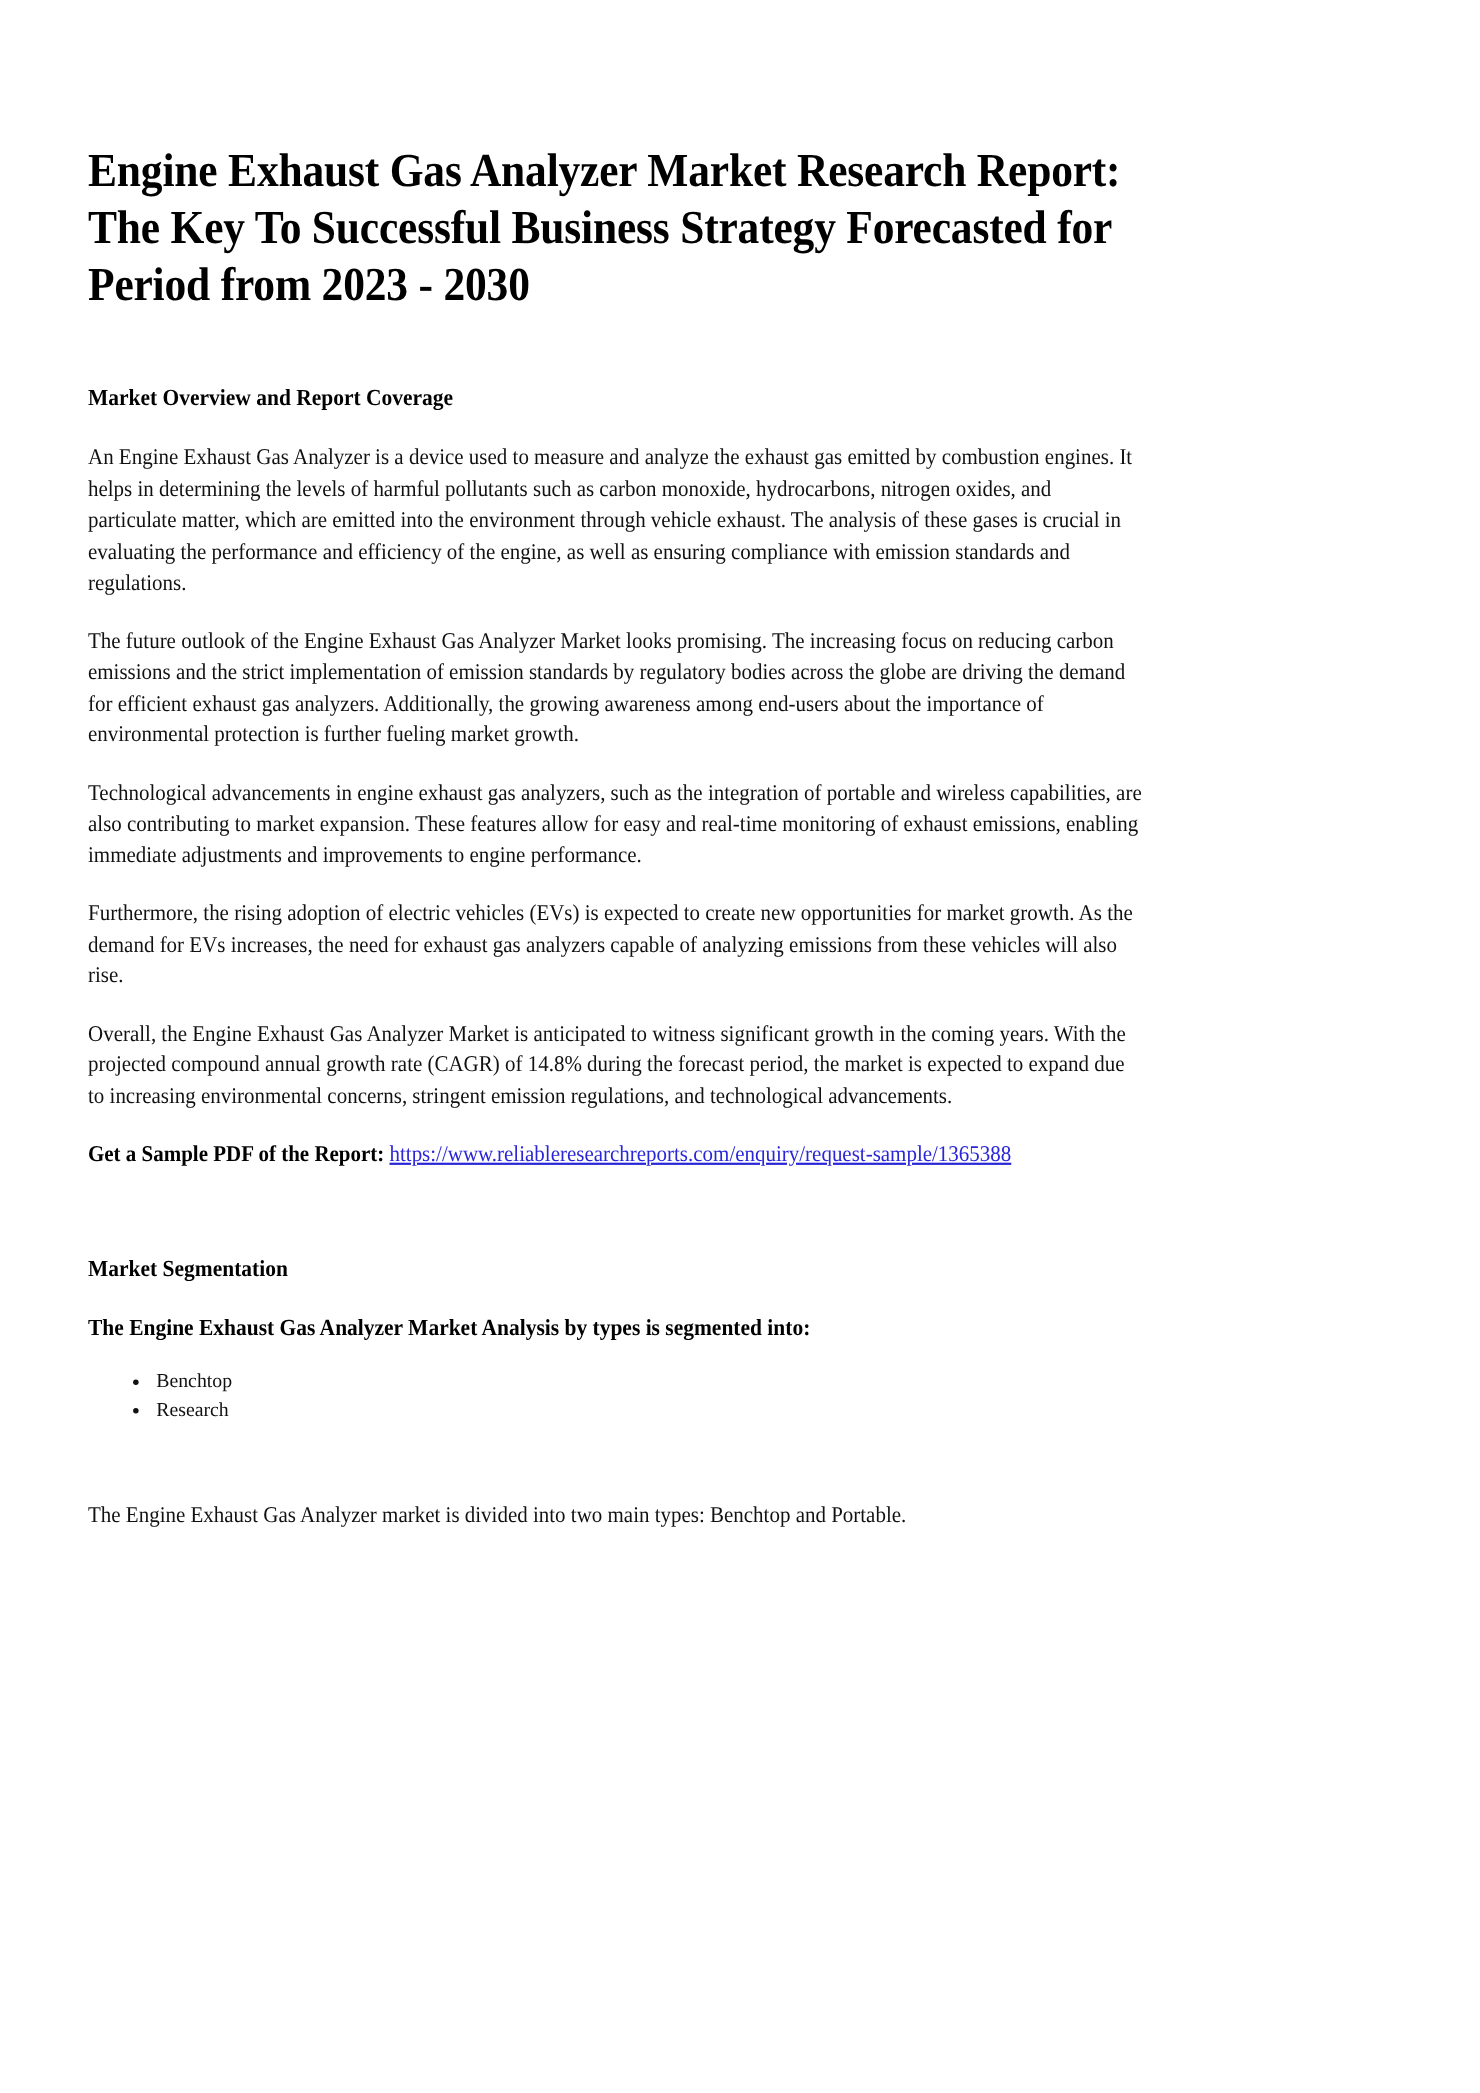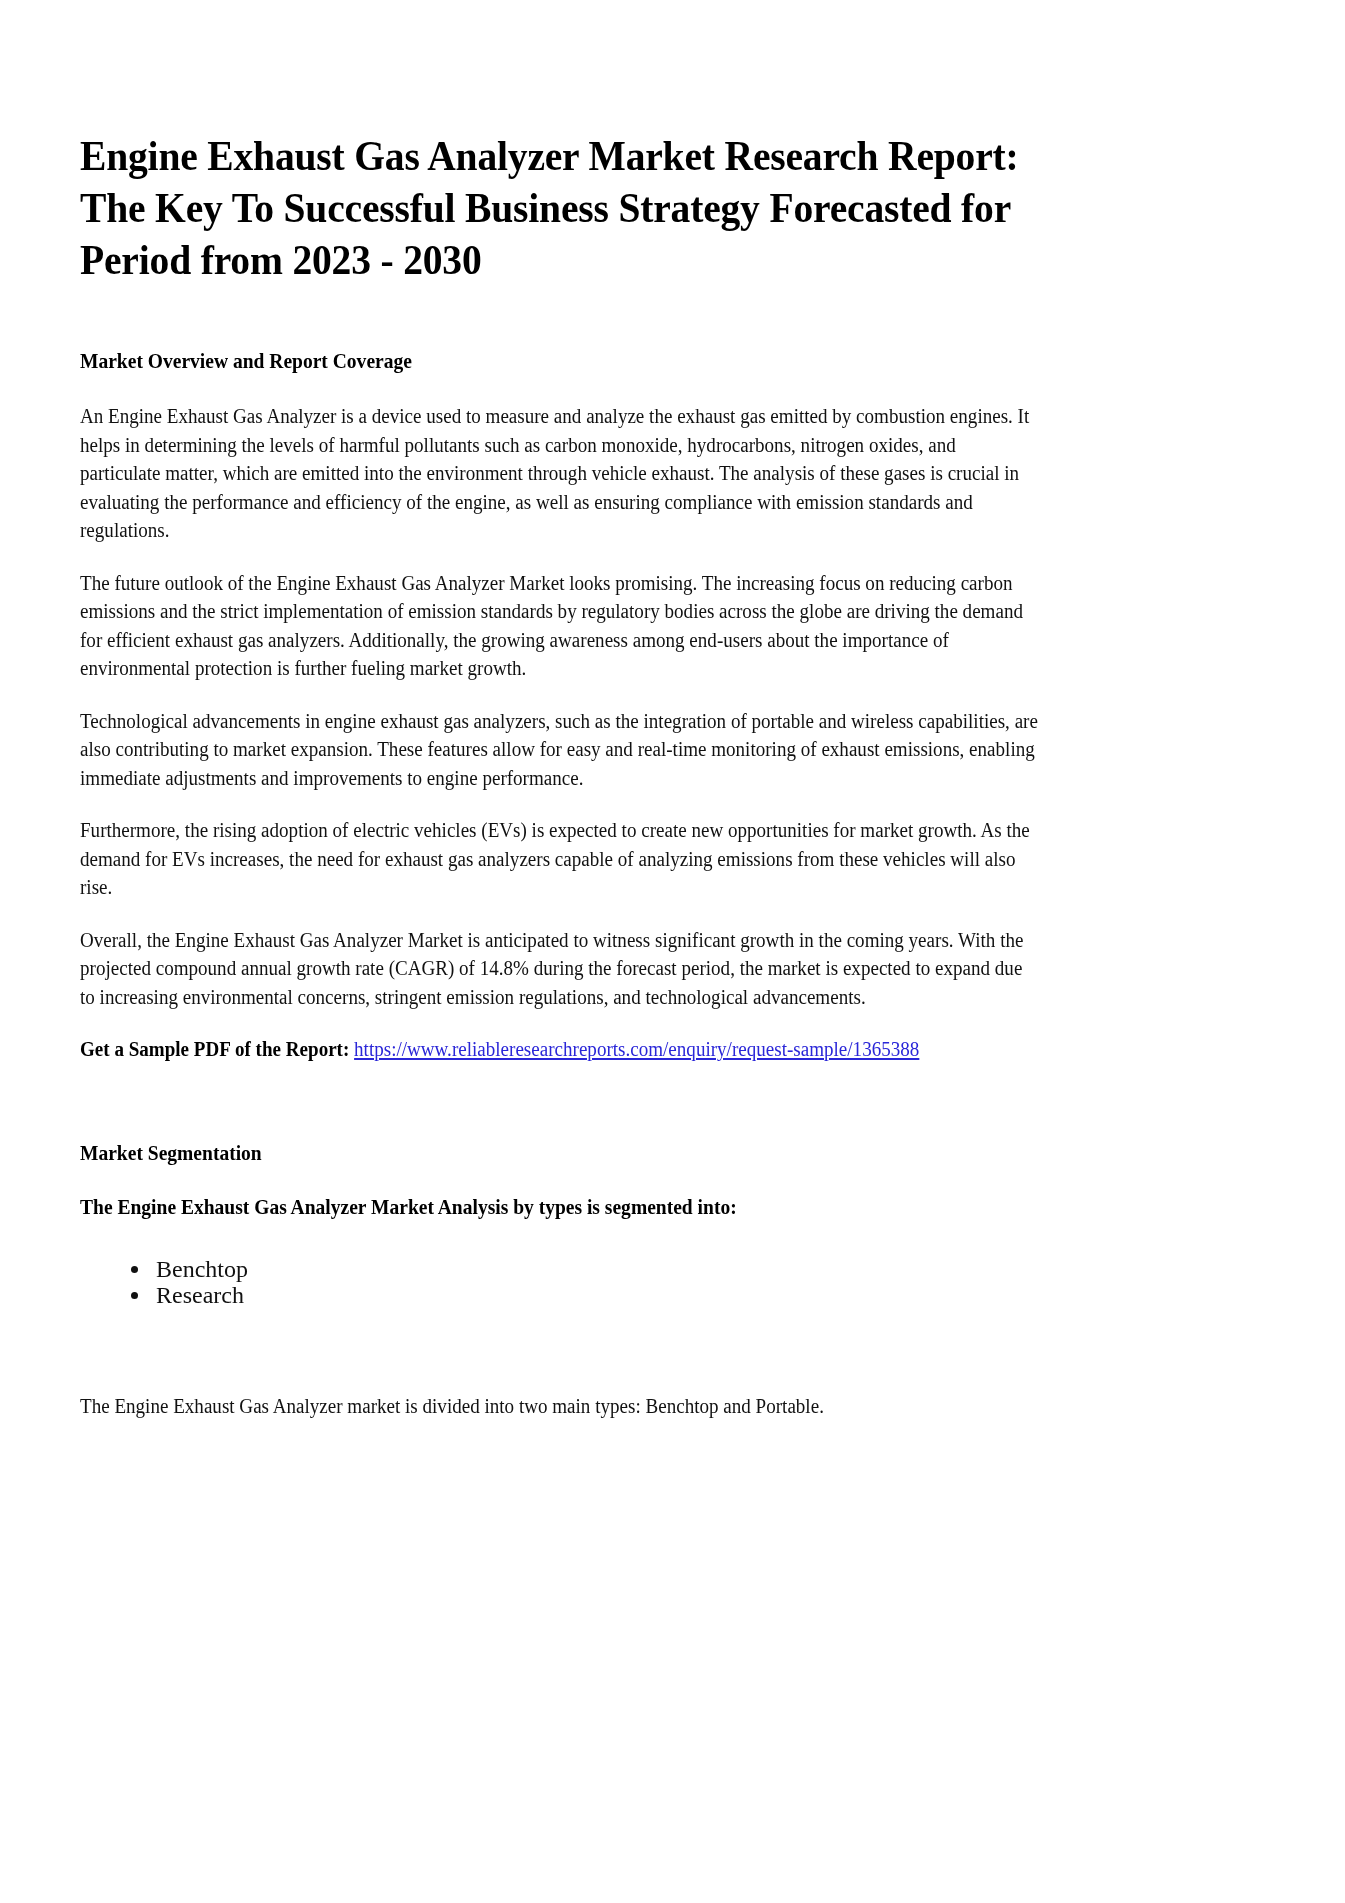--- a/index.html
+++ b/index.html
@@ -88,25 +88,25 @@
     word-break: break-all;
   }
 
   .lead-bold {
     font-weight: bold;
     color: #000000;
   }
 
   
   .bullets {
-    margin: 14px;
+    margin: 0;
     padding: 0 0 0 58px;
     list-style: disc;
     font-family: "Liberation Serif", "DejaVu Serif", serif;
-    font-size: 24px;
+    font-size: 18px;
     line-height: 26px;
     color: #111111;
   }
   .bullets li {
     margin: 0;
     padding: 0 0 0 4px;
   }
 </style>
 </head>
 <body>

